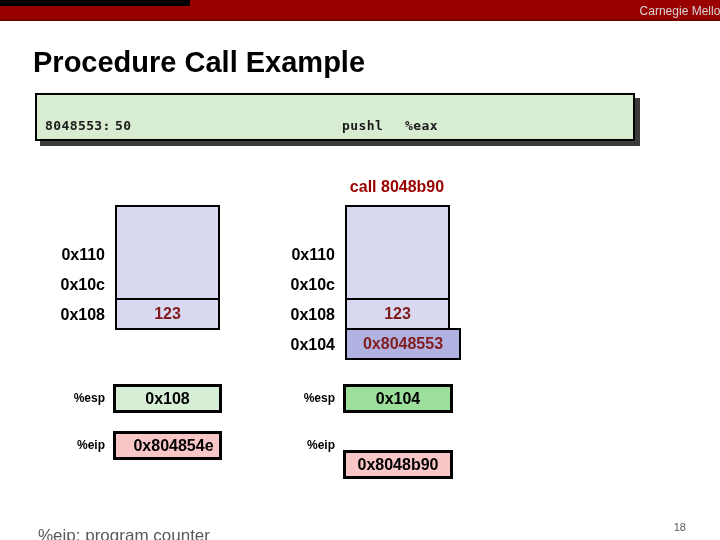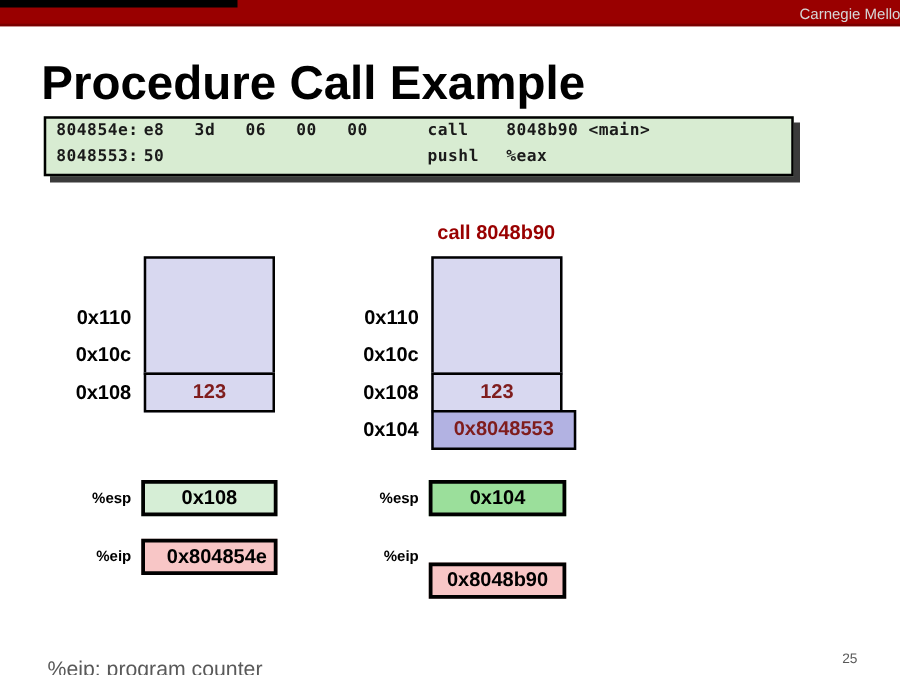--- a/index.html
+++ b/index.html
@@ -8,21 +8,21 @@
     font-family:"Liberation Sans",sans-serif;
   }
   
   .top-bar{position:absolute;top:0;left:0;right:0;height:19px;
     background:var(--top-bar,#990000);border-bottom:2px solid var(--top-bar-edge,#7a0000);}
   .top-bar .black-strip{position:absolute;top:0;left:0;width:190px;height:6px;
     background:var(--top-bar-black-strip,#000);}
   .brand{position:absolute;top:4px;right:-7px;font-size:12px;color:var(--brand-text,#d6d6d6);
     white-space:nowrap;}
   
-  .title{position:absolute;left:33px;top:46px;margin:0;font-size:38px;font-weight:bold;
+  .title{position:absolute;left:33px;top:46px;margin:0;font-size:29px;font-weight:bold;
     color:var(--title-text,#000);letter-spacing:0;text-align:center;}
   
   .code-box{position:absolute;left:35px;top:93px;width:600px;height:48px;box-sizing:border-box;
     background:var(--code-box-fill,#d8ecd2);border:2px solid #000;
     box-shadow:5px 5px 0 #3b3b3b;
     font-family:"DejaVu Sans Mono",monospace;font-weight:bold;font-size:13px;
     letter-spacing:0.4px;color:var(--code-text,#1a1a1a);}
   .code-line{position:absolute;left:0;right:0;height:22px;}
   .code-line span{position:absolute;white-space:pre;}
   .c-addr{left:8px;}
@@ -60,26 +60,20 @@
 <div class="slide">
 
   <div class="top-bar">
     <div class="black-strip"></div>
     <span class="brand">Carnegie Mellon</span>
   </div>
 
   <h1 class="title">Procedure Call Example</h1>
 
   <div class="code-box">
-    <div class="code-line" style="top:2px;">
-      <span class="c-addr">804854e:</span>
-      <span class="c-bytes">e8 3d 06 00 00</span>
-      <span class="c-instr">call</span>
-      <span class="c-args">8048b90 &lt;main&gt;</span>
-    </div>
     <div class="code-line" style="top:23px;">
       <span class="c-addr">8048553:</span>
       <span class="c-bytes">50</span>
       <span class="c-instr">pushl</span>
       <span class="c-args">%eax</span>
     </div>
   </div>
 
   <div class="transition">call 8048b90</div>
 
@@ -119,15 +113,15 @@
     <div class="regbox esp hl" style="left:343px;top:384px;width:110px;height:29px;">
       <span>0x104</span>
     </div>
     <div class="reg-label" style="left:270px;top:431px;">%eip</div>
     <div class="regbox eip" style="left:343px;top:450px;width:110px;height:29px;">
       <span>0x8048b90</span>
     </div>
   </div>
 
   <div class="footer-note">%eip: program counter</div>
-  <div class="page-number">25</div>
+  <div class="page-number">18</div>
 
 </div>
 
 </body></html>

